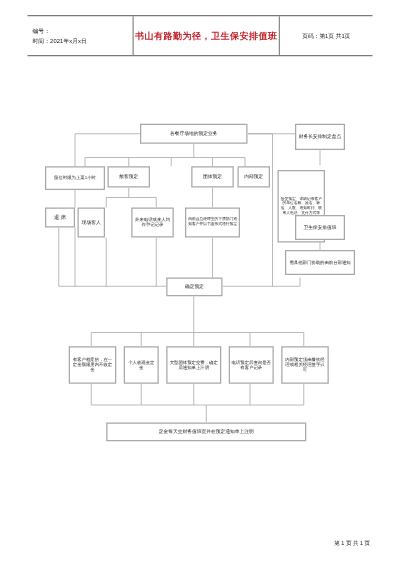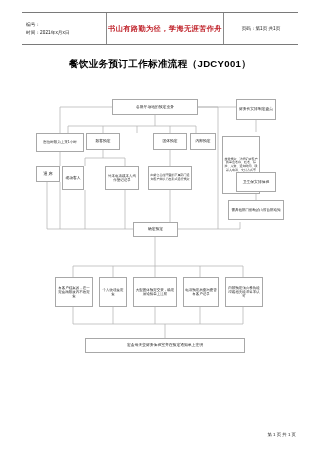--- a/index.html
+++ b/index.html
@@ -51,28 +51,27 @@
 
   <div class="hdr-rule top"></div>
   <div class="hdr-rule bot"></div>
 
   <div class="hdr-table">
     <div class="hdr-cell hdr-left">
       <div class="hdr-meta">编号：</div>
       <div class="hdr-meta">时间：2021年x月x日</div>
     </div>
     <div class="hdr-cell hdr-mid">
-      <div class="hdr-slogan">书山有路勤为径，学海无涯苦作舟</div>
+      <div class="hdr-slogan">书山有路勤为径，卫生保安排值班</div>
     </div>
     <div class="hdr-cell hdr-right">
       <div class="hdr-pages">页码：第1页 共1页</div>
     </div>
   </div>
 
-  <div class="doc-title">餐饮业务预订工作标准流程（JDCY001）</div>
 
   <div class="chart">
 
     <svg width="320" height="453">
       <g stroke="#b0b0b0" stroke-width="0.7" fill="none">
 
         <path d="M112,107 L60,107 L60,133"></path>
         <path d="M198,107 L240,107"></path>
         <path d="M198,107 L218,107 L218,172"></path>
 

